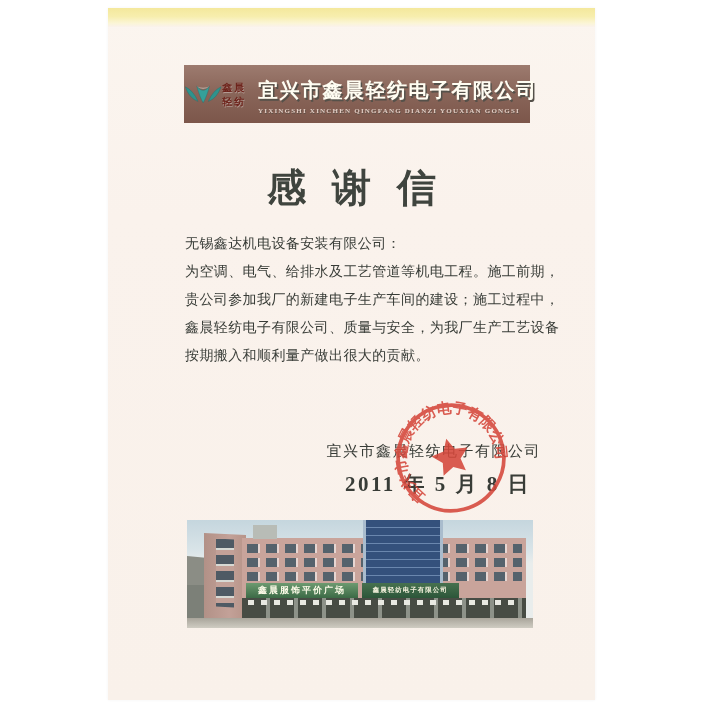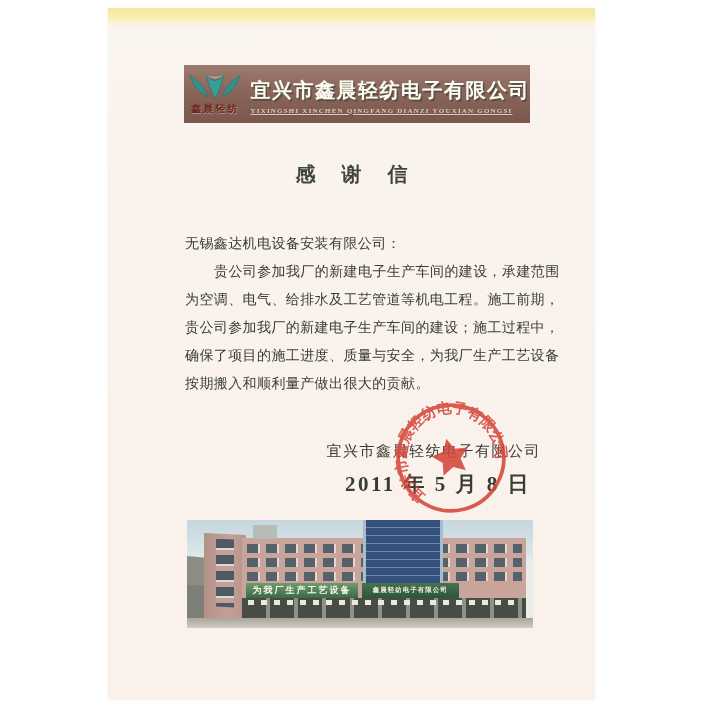--- a/index.html
+++ b/index.html
@@ -13,33 +13,33 @@
     box-shadow:0 0 3px rgba(0,0,0,0.05); }
 
   .yellow-band { position:absolute; left:0; top:0; width:100%; height:19px;
     background:linear-gradient(180deg,#f4e89c 0%,#f7eeae 45%,#fbf5d6 80%,#faf2ec 100%); }
 
   
   .banner { position:absolute; left:76px; top:57px; width:346px; height:58px;
     background:linear-gradient(180deg,#9d7b6f 0%,#8a665a 45%,#7c564a 100%);
     display:flex; align-items:center; }
   .logo-wrap { width:96px; height:100%; position:relative; display:flex;
-    flex-direction:column; align-items:center; justify-content:center; }
+    flex-direction:row; align-items:center; justify-content:center; }
   .logo-mark { width:58px; height:27px; }
   .logo-text { font-size:10px; font-weight:bold; color:#6e241c; letter-spacing:2px;
     text-shadow:0.5px 0.5px 0 rgba(255,255,255,0.35); margin-top:2px; }
   .banner-titles { flex:1; padding-left:4px; padding-top:3px; }
   .banner-company { font-size:20px; font-weight:bold; color:#fffdf2; letter-spacing:1.5px;
     text-shadow:1.5px 1.5px 0 #55514a; white-space:nowrap; }
   .banner-pinyin { font-size:7px; font-weight:bold; color:#e2cdc4; letter-spacing:1.2px;
-    margin-top:3px; text-shadow:0.5px 0.5px 0 #5c5047; white-space:nowrap;text-decoration:underline; }
+    margin-top:3px; text-shadow:0.5px 0.5px 0 #5c5047; white-space:nowrap; }
 
   
   .letter-title { position:absolute; left:0; top:153px; width:100%; text-align:center;
-    font-size:20px; font-weight:bold; color:#3f443e; letter-spacing:26px;
+    font-size:39px; font-weight:bold; color:#3f443e; letter-spacing:26px;
     padding-left:26px; }
 
   
   .letter-body { position:absolute; left:77px; top:222px; width:360px;
     font-size:14px; color:#383c37; }
   .letter-body .line { line-height:28px; white-space:nowrap; letter-spacing:0.4px; }
   .letter-body .indent { padding-left:29px; }
 
   
   .sig-company { position:absolute; top:434px; right:54px; font-size:15px;
@@ -109,24 +109,23 @@
       <div class="banner-titles">
         <div class="banner-company">宜兴市鑫晨轻纺电子有限公司</div>
         <div class="banner-pinyin">YIXINGSHI XINCHEN QINGFANG DIANZI YOUXIAN GONGSI</div>
       </div>
     </div>
 
     <div class="letter-title">感谢信</div>
 
     <div class="letter-body">
       <div class="line">无锡鑫达机电设备安装有限公司：</div>
-      <div class="line indent">贵公司参加我厂的新建电子生产车间的建设，承建范围</div>
       <div class="line">为空调、电气、给排水及工艺管道等机电工程。施工前期，</div>
       <div class="line">贵公司参加我厂的新建电子生产车间的建设；施工过程中，</div>
-      <div class="line">确保了项目的施工进度、质量与安全，为我厂生产工艺设备</div>
+      <div class="line">鑫晨轻纺电子有限公司、质量与安全，为我厂生产工艺设备</div>
       <div class="line">按期搬入和顺利量产做出很大的贡献。</div>
     </div>
 
     <div class="sig-company">宜兴市鑫晨轻纺电子有限公司</div>
     <div class="sig-date">2011 年 5 月 8 日</div>
 
     <svg class="stamp" viewBox="0 0 100 100" xmlns="http://www.w3.org/2000/svg">
       <g transform="rotate(-14 50 50)">
         <circle cx="50" cy="50" r="45.5" fill="none" stroke="#d5473b" stroke-width="3.2"></circle>
         <polygon points="50,33 54.9,43.1 66,44.6 57.9,52.4 59.9,63.4 50,58.1 40.1,63.4 42.1,52.4 34,44.6 45.1,43.1" fill="#d5473b"></polygon>
@@ -145,21 +144,21 @@
       <div class="ph-lefttower">
         <div class="wincol"></div>
       </div>
       <div class="ph-main">
         <div class="ph-winrow" style="top:7%"></div>
         <div class="ph-winrow" style="top:24%"></div>
         <div class="ph-winrow" style="top:41%"></div>
       </div>
       <div class="ph-roofbox"></div>
       <div class="ph-glass"></div>
-      <div class="ph-sign-left">为我厂生产工艺设备</div>
+      <div class="ph-sign-left">鑫晨服饰平价广场</div>
       <div class="ph-sign-right">鑫晨轻纺电子有限公司</div>
       <div class="ph-ground">
         <div class="shoplights"></div>
       </div>
       <div class="ph-road"></div>
     </div>
 
   </div>
 </div>
 

